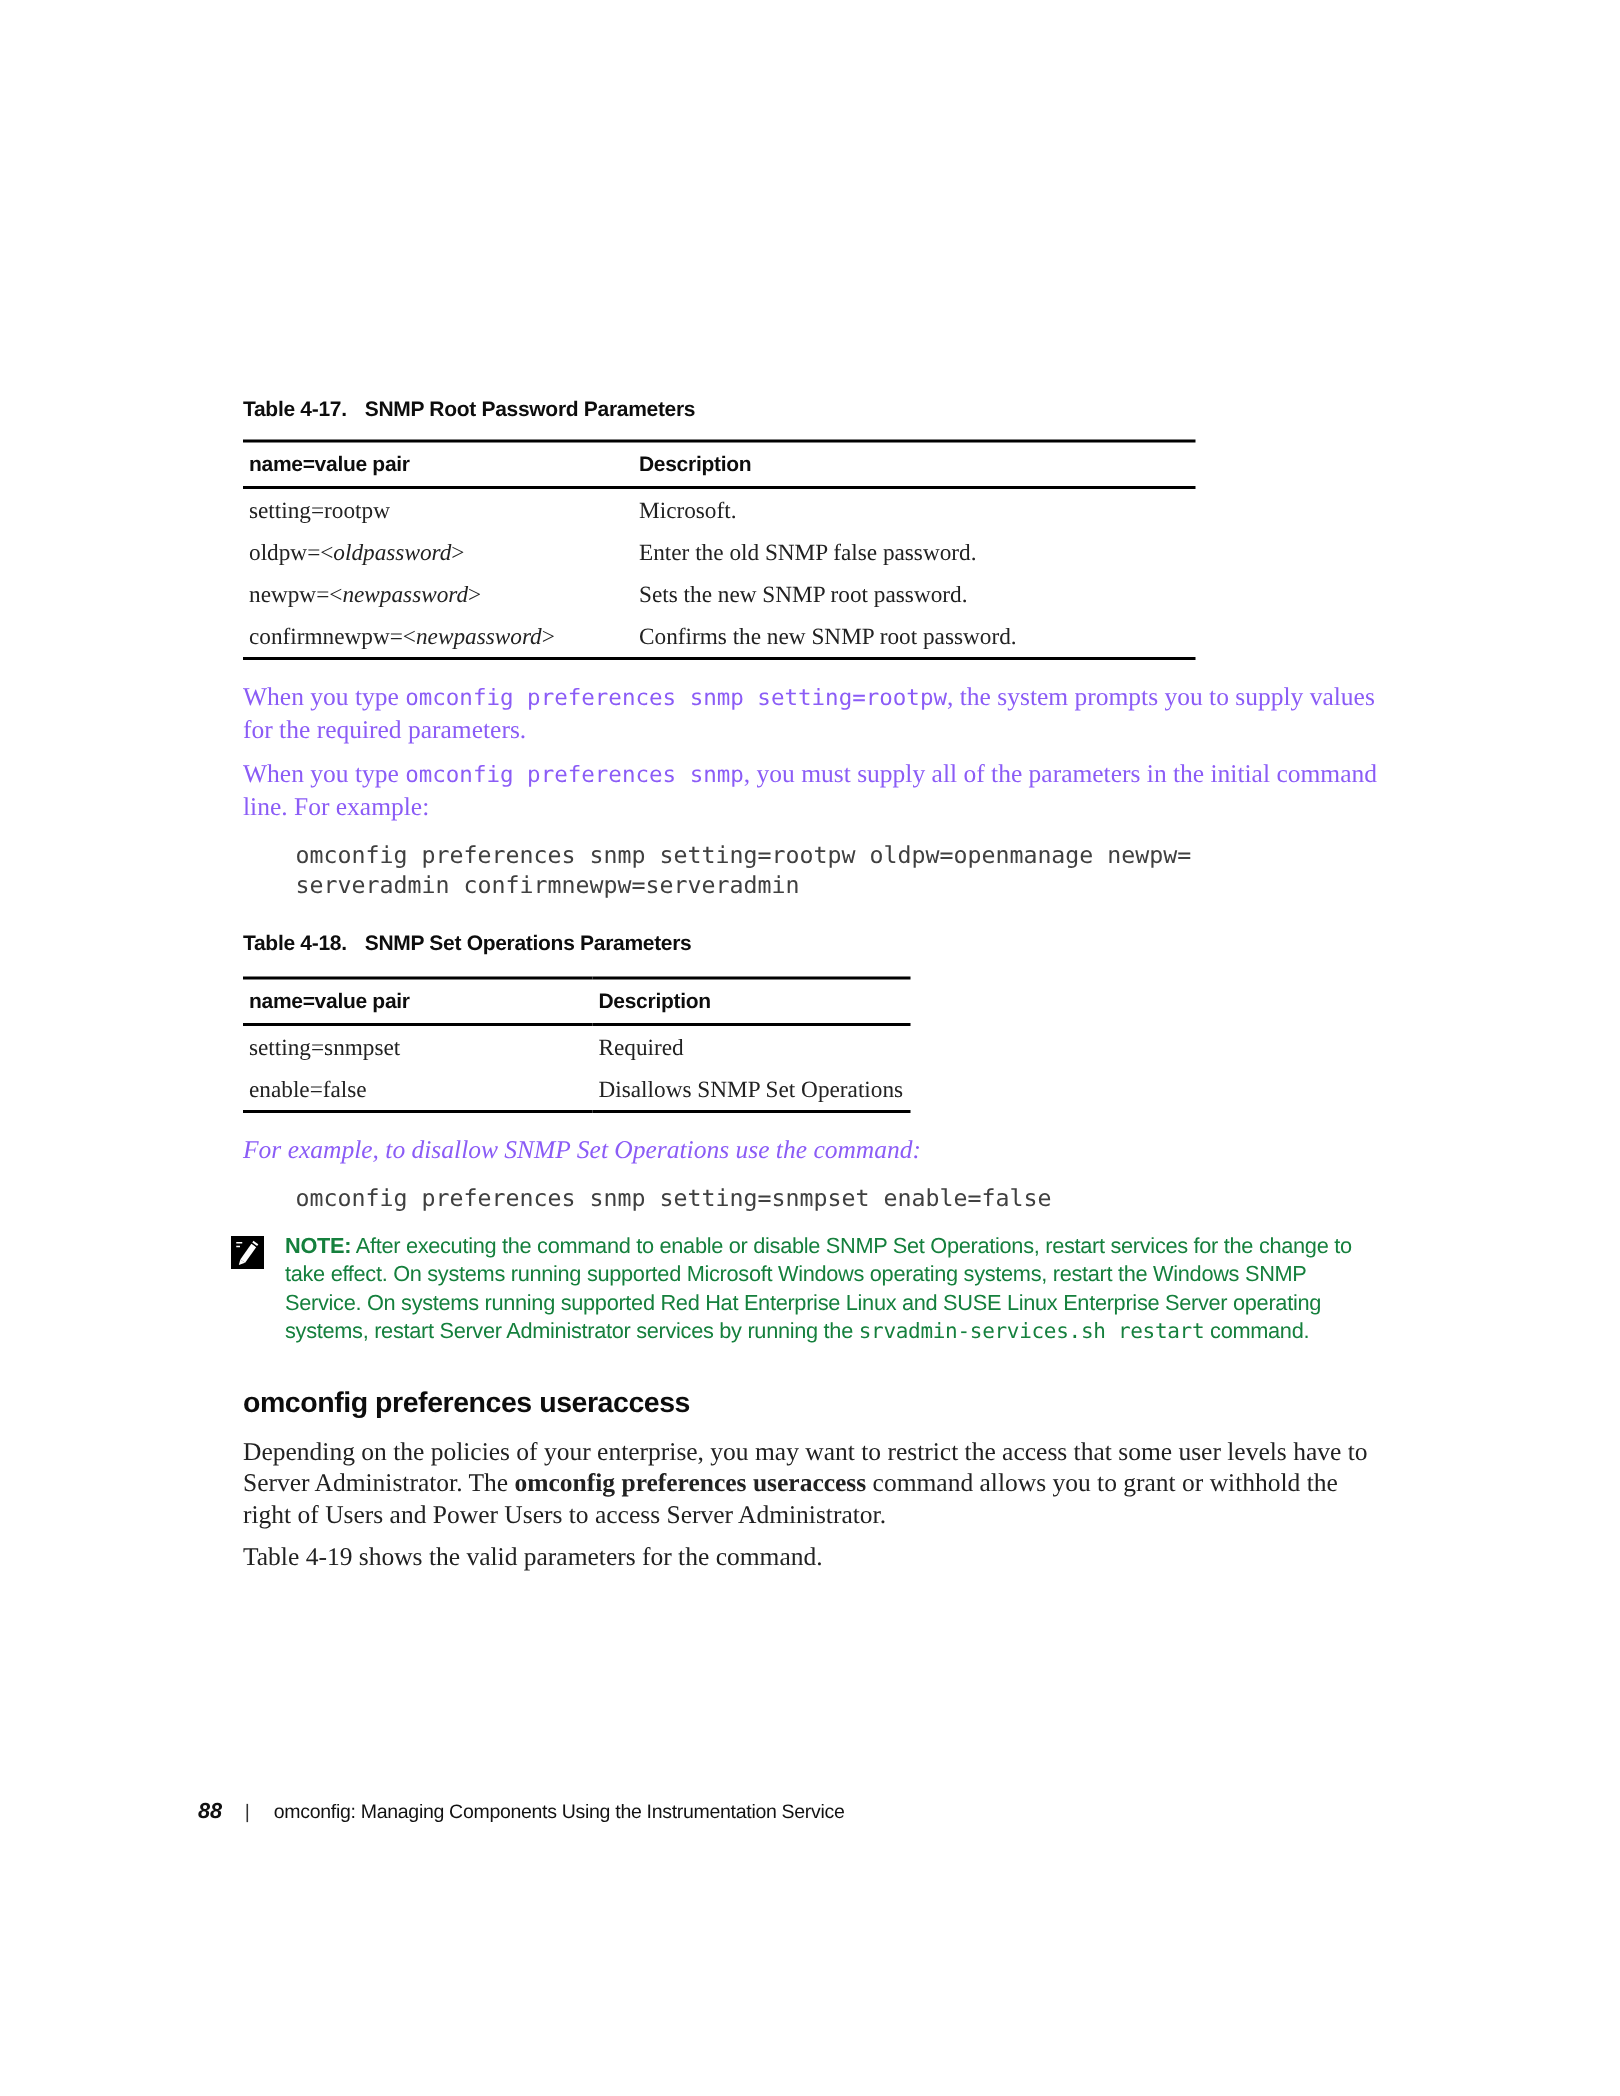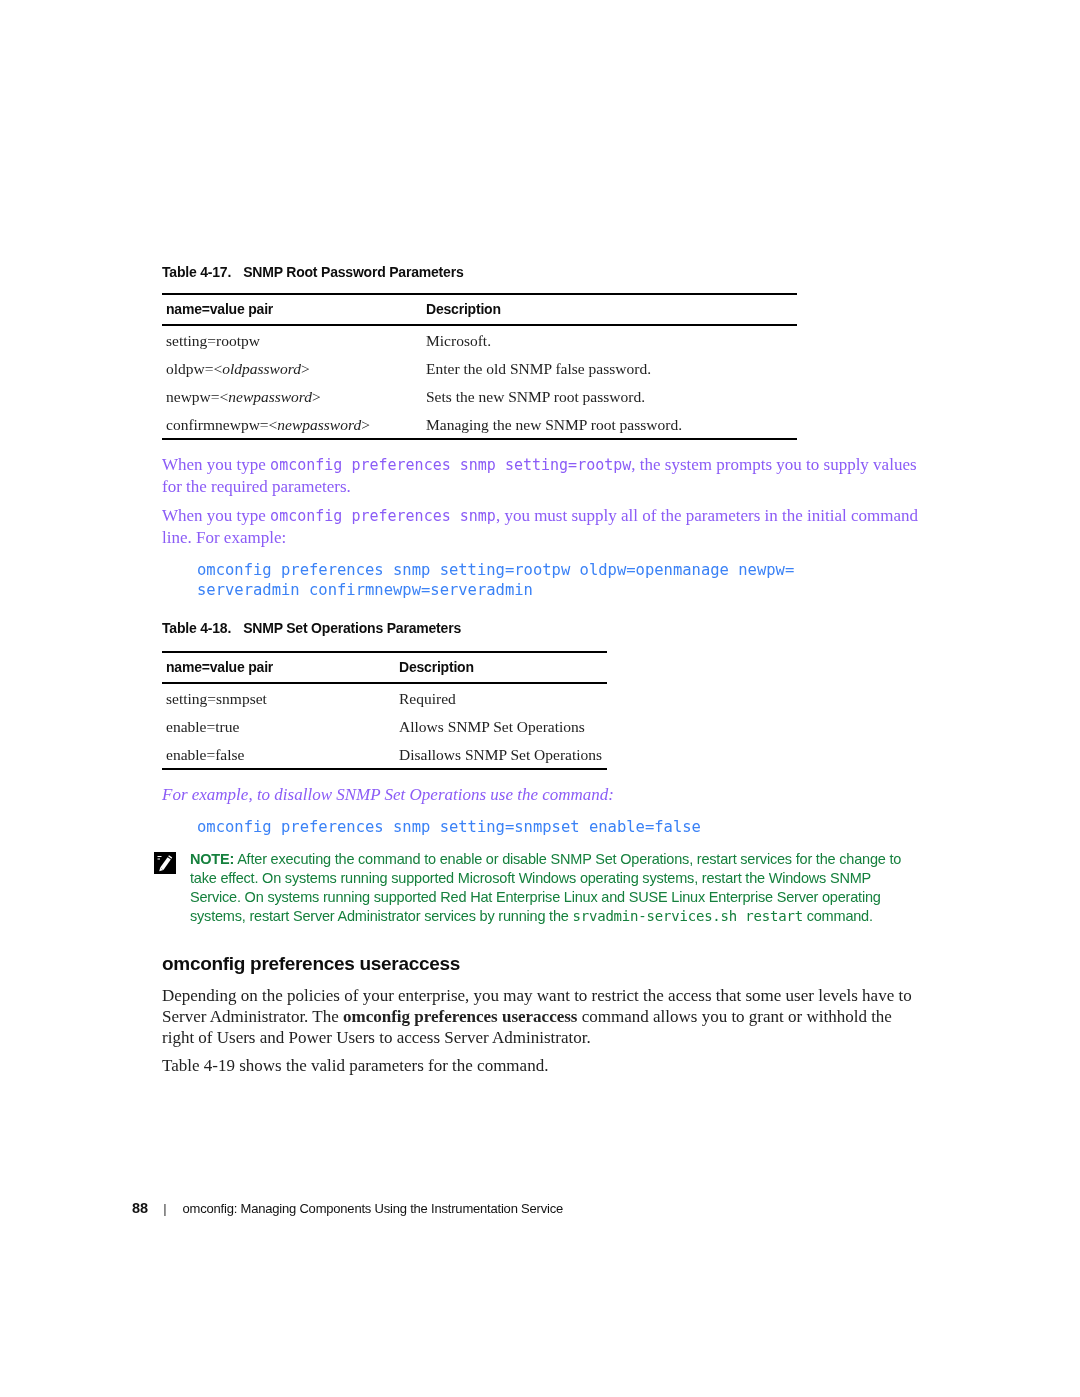--- a/index.html
+++ b/index.html
@@ -27,38 +27,38 @@
 
   
   p.body{font-size:17px;line-height:22px;margin:14px 0 0 0;color:#8b5cf6;}
   p.body2{font-size:17px;line-height:21px;margin:10px 0 0 0;color:#222;}
   p.m7{margin-top:7px;}
   .mono{font-family:"DejaVu Sans Mono", monospace;font-size:15px;}
   .boldserif{font-weight:bold;}
 
   
   .code{font-family:"DejaVu Sans Mono", monospace;font-size:15.5px;line-height:20px;
-        color:#3b82f6;margin:11px 0 0 35px;}
+        color:#404040;margin:11px 0 0 35px;}
 
   
   .note{display:flex;margin:13px 0 0 -8px;gap:14px;}
   .note-icon{flex:0 0 22px;width:22px;height:22px;margin-top:2px;}
   .note-text{font-family:"Liberation Sans", sans-serif;font-size:14.5px;line-height:19px;
              color:#15803d;width:742px;letter-spacing:-0.2px;}
   .note-text b{font-weight:bold;}
   .note-mono{font-family:"DejaVu Sans Mono", monospace;font-size:14px;}
 
   
   h2.sect{font-family:"Liberation Sans", sans-serif;font-weight:bold;font-size:19px;
           letter-spacing:-0.3px;color:#0d0d0d;margin:26px 0 0 0;line-height:23px;}
 
   
   .footer{position:absolute;left:132px;top:1200px;display:flex;align-items:baseline;
           font-family:"Liberation Sans", sans-serif;color:#111;}
-  .footer .pgnum{font-weight:bold;font-size:14.5px;}
+  .footer .pgnum{font-weight:bold;font-size:14.5px;font-style:italic;}
   .footer .sep{margin:0 16px 0 15px;font-size:13px;color:#333;}
   .footer .ftext{font-size:13px;letter-spacing:-0.2px;}
 </style>
 </head>
 <body>
 
 <div class="page">
   <main class="content">
 
     <div class="caption">
@@ -80,21 +80,21 @@
         <tr>
           <td class="c1"><span>oldpw=&lt;</span><i>oldpassword</i><span>&gt;</span></td>
           <td>Enter the old SNMP false password.</td>
         </tr>
         <tr>
           <td class="c1"><span>newpw=&lt;</span><i>newpassword</i><span>&gt;</span></td>
           <td>Sets the new SNMP root password.</td>
         </tr>
         <tr>
           <td class="c1"><span>confirmnewpw=&lt;</span><i>newpassword</i><span>&gt;</span></td>
-          <td>Managing the new SNMP root password.</td>
+          <td>Confirms the new SNMP root password.</td>
         </tr>
       </tbody>
     </table>
 
     <p class="body"><span>When you type </span><span class="mono">omconfig preferences snmp setting=rootpw</span><span>, the system prompts you to supply values for the required parameters.</span></p>
 
     <p class="body m7"><span>When you type </span><span class="mono">omconfig preferences snmp</span><span>, you must supply all of the parameters in the initial command line. For example:</span></p>
 
     <div class="code">
       <div>omconfig preferences snmp setting=rootpw oldpw=openmanage newpw=</div>
@@ -109,24 +109,20 @@
       <thead>
         <tr>
           <th class="c1">name=value pair</th>
           <th>Description</th>
         </tr>
       </thead>
       <tbody>
         <tr>
           <td class="c1">setting=snmpset</td>
           <td>Required</td>
-        </tr>
-        <tr>
-          <td class="c1">enable=true</td>
-          <td>Allows SNMP Set Operations</td>
         </tr>
         <tr>
           <td class="c1">enable=false</td>
           <td>Disallows SNMP Set Operations</td>
         </tr>
       </tbody>
     </table>
 
     <p class="body" style="font-style:italic;">For example, to disallow SNMP Set Operations use the command:</p>
 

